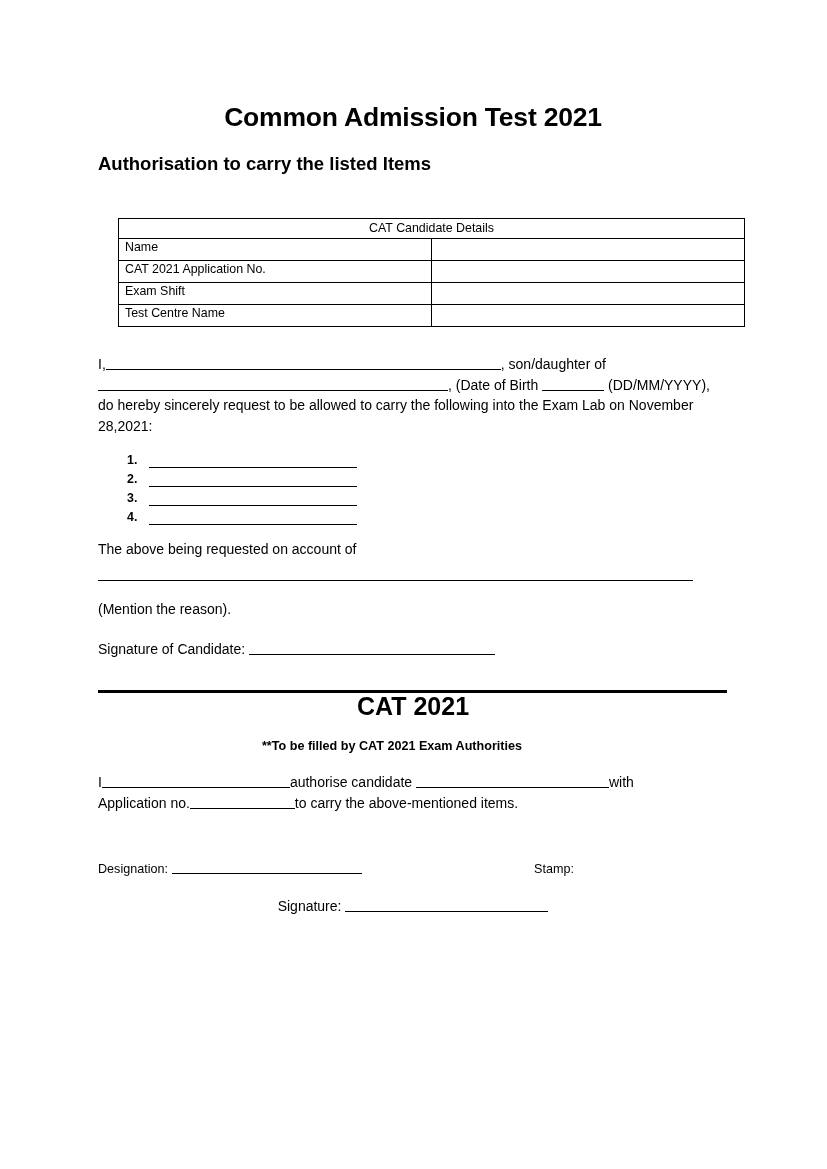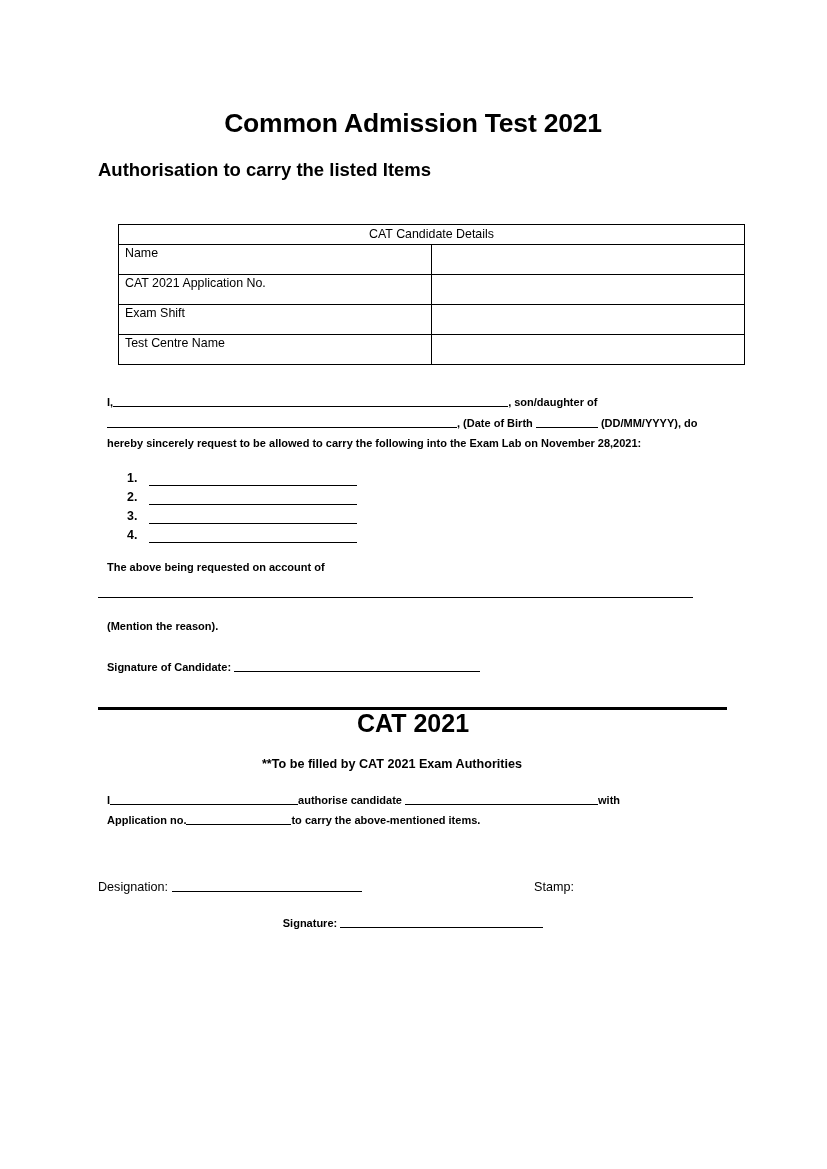--- a/index.html
+++ b/index.html
@@ -20,21 +20,21 @@
     position: absolute;
     left: 0;
     top: 0;
     width: 827px;
     height: 1169px;
     background: #fff;
   }
   .content {
     position: absolute;
     left: 98px;
-    top: 6px;
+    top: 0;
     width: 630px;
   }
 
   
   .title-main {
     text-align: center;
     font-size: 26.5px;
     font-weight: bold;
     letter-spacing: -0.2px;
     margin: 0;
@@ -54,42 +54,41 @@
     margin-top: 44px;
     width: 627px;
     border-collapse: collapse;
     table-layout: fixed;
     font-size: 12.4px;
     margin-left: 20px;
   }
   .details-table td {
     border: 1px solid #000;
     height: 17px;
-    padding: 0 0 12px 6px;
+    padding: 0 0 4px 6px;
     vertical-align: middle;
     line-height: 1.1;
   }
   .details-table td.hdr {
     text-align: center;
     padding: 1px 0 2px 0;
     height: 16px;
   }
   .details-table td.labelcell {
     width: 313px;
   }
   .details-table td.valuecell {
     width: 314px;
   }
 
   
   .para {
-    font-size: 11px;
+    font-size: 14px;
     line-height: 20.5px;
-    margin: 9px;
-    font-weight: bold;
+    margin: 0;
   }
   .p-decl {
     margin-top: 27px;
   }
   .blank {
     display: inline-block;
     border-bottom: 1px solid #000;
     vertical-align: baseline;
     height: 12px;
     margin-bottom: -1px;

